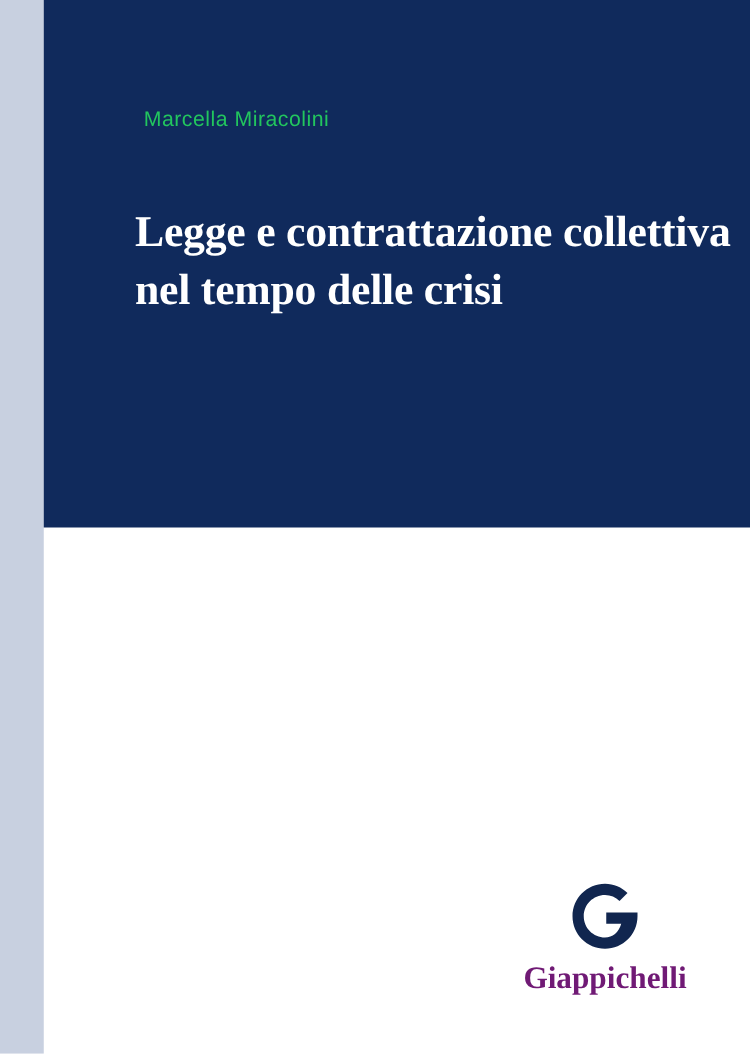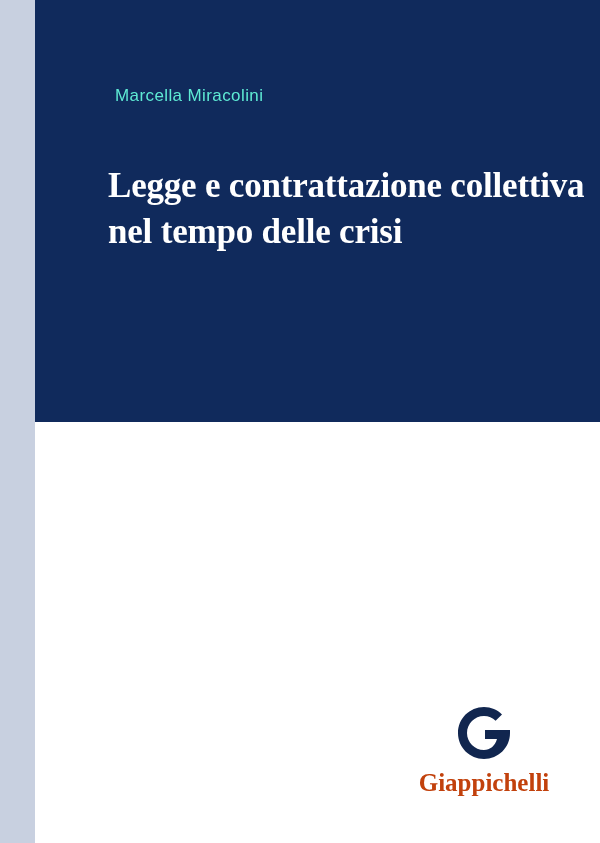--- a/index.html
+++ b/index.html
@@ -35,21 +35,21 @@
     left: 35px;
     top: 0;
     width: 565px;
     height: 422px;
     background: #102a5c;
   }
   .author {
     position: absolute;
     left: 80px;
     top: 86px;
-    color: #5eead4;
+    color: #22c55e;
     font-family: "Liberation Sans", sans-serif;
     font-size: 17px;
     font-weight: 400;
     letter-spacing: 0.4px;
     white-space: nowrap;
   }
   .title {
     position: absolute;
     left: 73px;
     top: 163px;
@@ -75,21 +75,21 @@
   .logo-mark {
     width: 54px;
     height: 54px;
     margin: 0 auto 10px auto;
     display: block;
   }
   .publisher-name {
     font-family: "Liberation Serif", serif;
     font-size: 25px;
     font-weight: 700;
-    color: #c2410c;
+    color: #701a75;
     letter-spacing: 0px;
     line-height: 1;
   }
 </style>
 </head>
 <body>
 
 <div class="cover">
 
   <div class="spine"></div>

